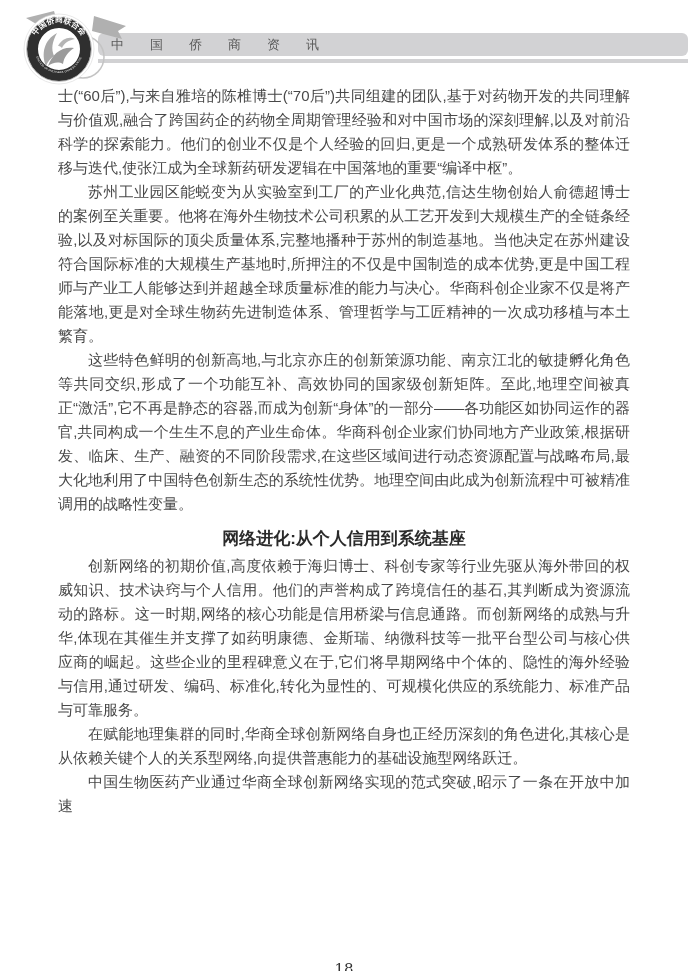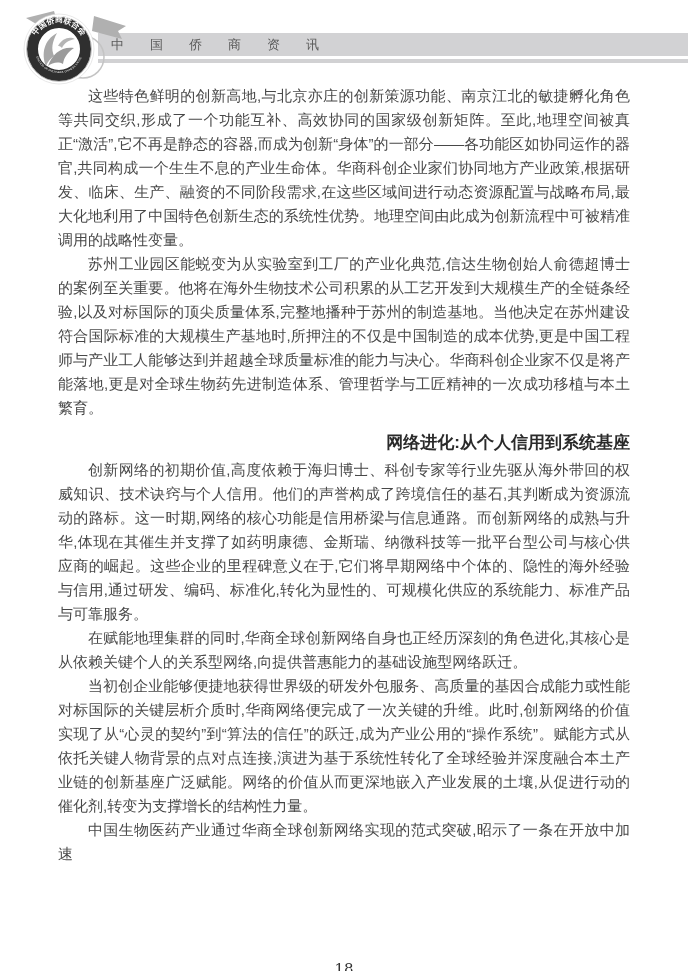--- a/index.html
+++ b/index.html
@@ -3,40 +3,40 @@
 <meta charset="utf-8">
 <style>
   html,body{margin:0;padding:0;background:#ffffff;}
   .page{
     position:relative;width:688px;height:971px;background:#ffffff;
     font-family:"Liberation Sans",sans-serif;overflow:hidden;margin:0 auto;
   }
   
   .band{
     position:absolute;left:98px;right:0;top:33px;height:23px;
-    background:#d2d2d4;display:flex;align-items:center;
+    background:#d2d2d4;display:flex;align-items:center;border-radius:6px;
   }
   .band-title{
     font-size:13px;color:#5a5a5a;letter-spacing:26px;
     padding-left:13px;white-space:nowrap;
   }
   .header-rule{
     position:absolute;left:98px;right:0;top:59px;height:4px;background:#d1d1d3;
   }
   .logo{position:absolute;left:18px;top:4px;width:120px;height:84px;}
   
   .content{position:absolute;left:58px;right:58px;top:84px;}
   .para{
     margin:0;font-size:15px;line-height:24px;color:#484848;
     text-align:justify;text-justify:inter-ideograph;text-indent:2em;
   }
   .para.no-indent{text-indent:0;}
   .heading{
     margin:10px 0 2px 0;font-size:17px;line-height:26px;font-weight:bold;
-    color:#2a2a2a;text-align:right;text-indent:0;
+    color:#2a2a2a;text-align:center;text-indent:0;
   }
   .page-number{
     position:absolute;left:0;right:0;top:924px;text-align:center;
     font-family:"DejaVu Serif",serif;font-size:15px;color:#333333;margin-top:36px;
   }
 </style>
 </head>
 <body>
 
 <div class="page">
@@ -72,24 +72,24 @@
       <text font-size="8" fill="#ffffff" font-weight="bold">
         <textPath href="#arcTop" startOffset="50%" text-anchor="middle">中国侨商联合会</textPath>
       </text>
       <text font-size="2.6" fill="#ffffff" letter-spacing="0.2">
         <textPath href="#arcBottom" startOffset="50%" text-anchor="middle">CHINA FEDERATION OF OVERSEAS CHINESE ENTREPRENEURS</textPath>
       </text>
     </svg>
   </div>
 
   <div class="content">
+    <p class="para no-indent">士(“60后”),与来自雅培的陈椎博士(“70后”)共同组建的团队,基于对药物开发的共同理解与价值观,融合了跨国药企的药物全周期管理经验和对中国市场的深刻理解,以及对前沿科学的探索能力。他们的创业不仅是个人经验的回归,更是一个成熟研发体系的整体迁移与迭代,使张江成为全球新药研发逻辑在中国落地的重要“编译中枢”。</p>
+    <p class="para">苏州工业园区能蜕变为从实验室到工厂的产业化典范,信达生物创始人俞德超博士的案例至关重要。他将在海外生物技术公司积累的从工艺开发到大规模生产的全链条经验,以及对标国际的顶尖质量体系,完整地播种于苏州的制造基地。当他决定在苏州建设符合国际标准的大规模生产基地时,所押注的不仅是中国制造的成本优势,更是中国工程师与产业工人能够达到并超越全球质量标准的能力与决心。华商科创企业家不仅是将产能落地,更是对全球生物药先进制造体系、管理哲学与工匠精神的一次成功移植与本土繁育。</p>
     <p class="para">这些特色鲜明的创新高地,与北京亦庄的创新策源功能、南京江北的敏捷孵化角色等共同交织,形成了一个功能互补、高效协同的国家级创新矩阵。至此,地理空间被真正“激活”,它不再是静态的容器,而成为创新“身体”的一部分——各功能区如协同运作的器官,共同构成一个生生不息的产业生命体。华商科创企业家们协同地方产业政策,根据研发、临床、生产、融资的不同阶段需求,在这些区域间进行动态资源配置与战略布局,最大化地利用了中国特色创新生态的系统性优势。地理空间由此成为创新流程中可被精准调用的战略性变量。</p>
-    <p class="para">苏州工业园区能蜕变为从实验室到工厂的产业化典范,信达生物创始人俞德超博士的案例至关重要。他将在海外生物技术公司积累的从工艺开发到大规模生产的全链条经验,以及对标国际的顶尖质量体系,完整地播种于苏州的制造基地。当他决定在苏州建设符合国际标准的大规模生产基地时,所押注的不仅是中国制造的成本优势,更是中国工程师与产业工人能够达到并超越全球质量标准的能力与决心。华商科创企业家不仅是将产能落地,更是对全球生物药先进制造体系、管理哲学与工匠精神的一次成功移植与本土繁育。</p>
     <h2 class="heading">网络进化:从个人信用到系统基座</h2>
     <p class="para">创新网络的初期价值,高度依赖于海归博士、科创专家等行业先驱从海外带回的权威知识、技术诀窍与个人信用。他们的声誉构成了跨境信任的基石,其判断成为资源流动的路标。这一时期,网络的核心功能是信用桥梁与信息通路。而创新网络的成熟与升华,体现在其催生并支撑了如药明康德、金斯瑞、纳微科技等一批平台型公司与核心供应商的崛起。这些企业的里程碑意义在于,它们将早期网络中个体的、隐性的海外经验与信用,通过研发、编码、标准化,转化为显性的、可规模化供应的系统能力、标准产品与可靠服务。</p>
     <p class="para">在赋能地理集群的同时,华商全球创新网络自身也正经历深刻的角色进化,其核心是从依赖关键个人的关系型网络,向提供普惠能力的基础设施型网络跃迁。</p>
-    <p class="para">当初创企业能够便捷地获得世界级的研发外包服务、高质量的基因合成能力或性能对标国际的关键层析介质时,华商网络便完成了一次关键的升维。此时,创新网络的价值实现了从“心灵的契约”到“算法的信任”的跃迁,成为产业公用的“操作系统”。赋能方式从依托关键人物背景的点对点连接,演进为基于系统性转化了全球经验并深度融合本土产业链的创新基座广泛赋能。网络的价值从而更深地嵌入产业发展的土壤,从促进行动的催化剂,转变为支撑增长的结构性力量。</p>
     <p class="para">中国生物医药产业通过华商全球创新网络实现的范式突破,昭示了一条在开放中加速</p>
   </div>
 
   <div class="page-number">18</div>
 
 </div>
 
 </body></html>

